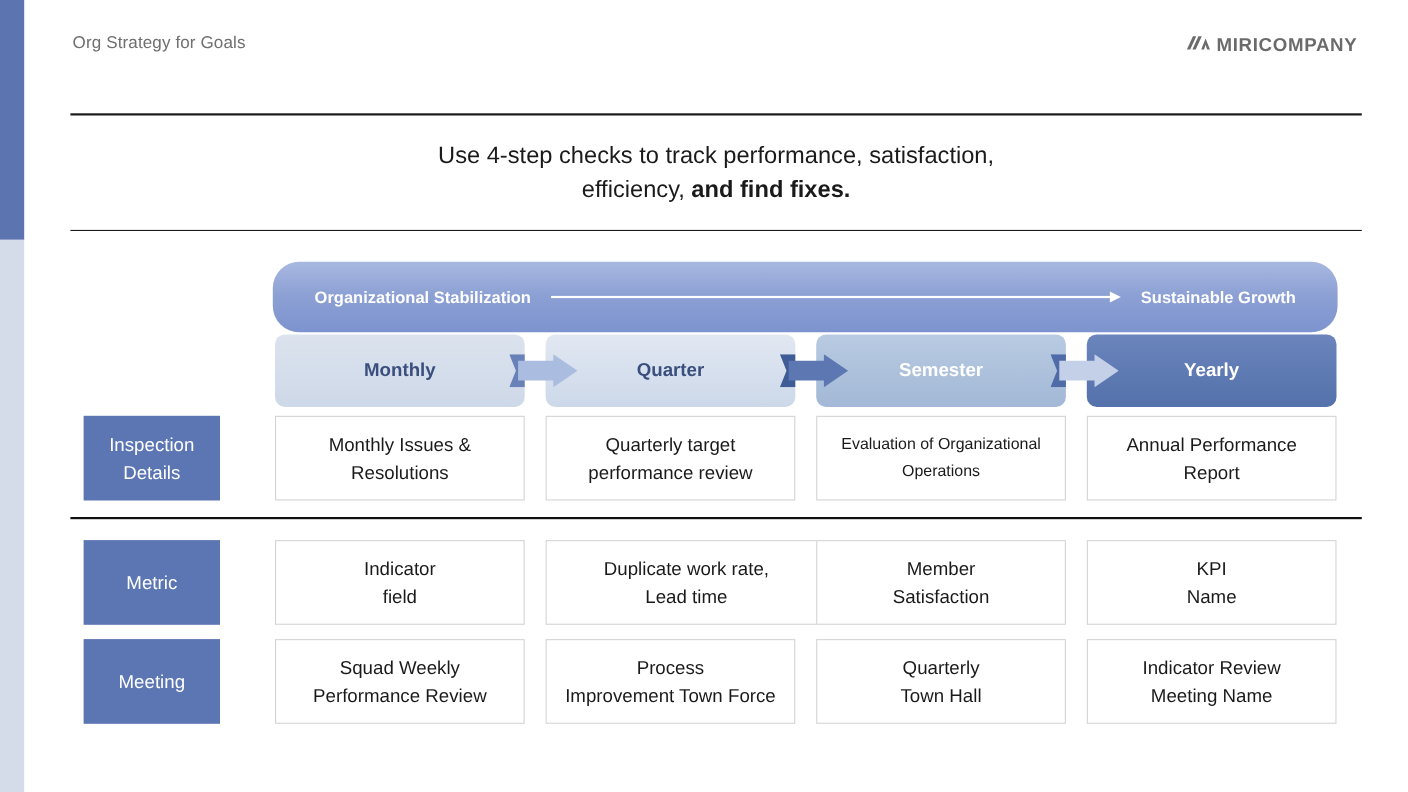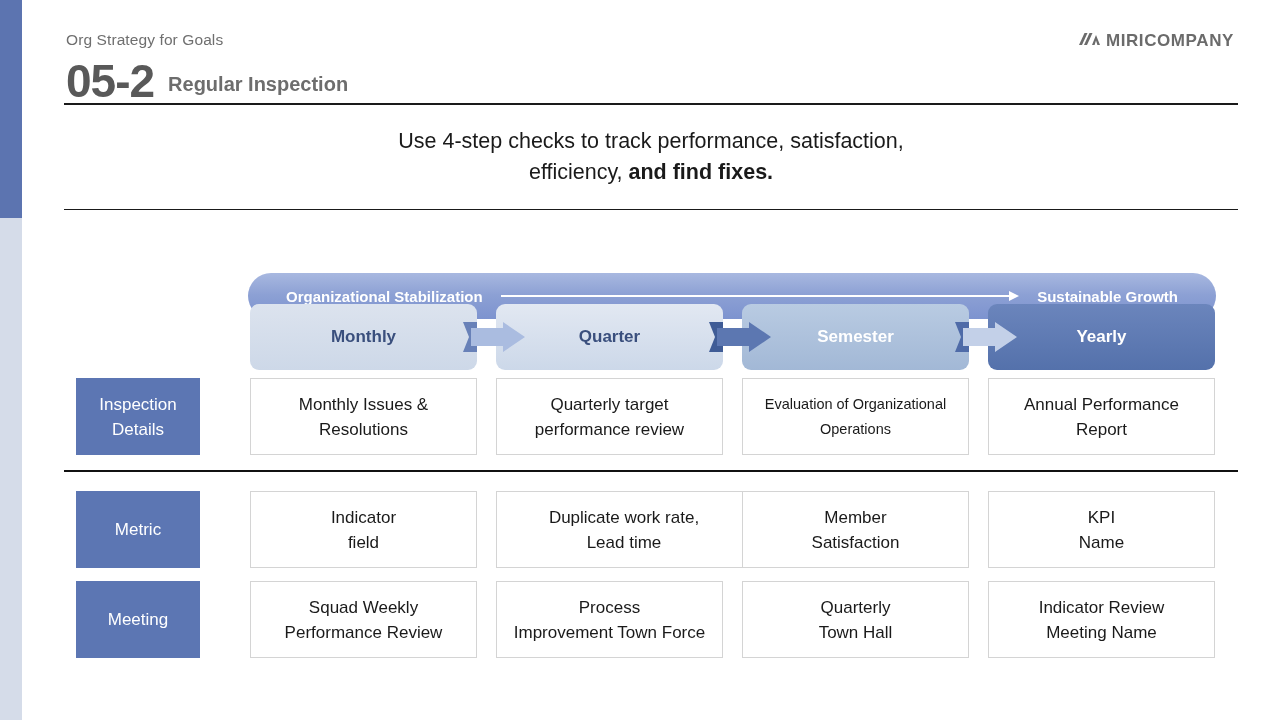--- a/index.html
+++ b/index.html
@@ -103,29 +103,28 @@
     position: absolute;
     left: 64px; top: 209px;
     width: 1174px; height: 1.4px;
     background: #1a1a1a;
   }
 
   
   .banner {
     position: absolute;
     left: 248px; top: 238px;
-    width: 968px; height: 46px;
+    width: 968px; height: 64px;
     border-radius: 24px;
     background: linear-gradient(180deg, #a8b8e0 0%, #8ca0d4 48%, #7d93cf 100%);
     display: flex;
     align-items: center;
     padding: 0 38px;
     box-sizing: border-box;
     color: #ffffff;
-    margin-top: 35px;
   }
   .banner-label {
     font-size: 15px;
     font-weight: bold;
     white-space: nowrap;
   }
   .banner-arrow {
     flex: 1;
     margin: 0 18px;
     height: 10px;
@@ -233,24 +232,20 @@
     <span class="logo-mark">
       <svg width="22" height="14" viewBox="0 0 22 14">
         <polygon points="0,13 5.5,1 8.5,1 3,13" fill="#6b6b6b"></polygon>
         <polygon points="5,13 10.5,1 13.5,1 8,13" fill="#6b6b6b"></polygon>
         <polygon points="13,13 17,3 21,13 18.4,13 17,8.6 15.6,13" fill="#6b6b6b"></polygon>
       </svg>
     </span>
     <span class="logo-text">MIRICOMPANY</span>
   </div>
 
-  <div class="title-row">
-    <span class="title-num">05-2</span>
-    <span class="title-text">Regular Inspection</span>
-  </div>
   <div class="rule-top"></div>
 
   <div class="subtitle">
     <span>Use 4-step checks to track performance, satisfaction,</span><br>
     <span>efficiency, </span><b>and find fixes.</b>
   </div>
   <div class="rule-sub"></div>
 
   <div class="banner">
     <span class="banner-label">Organizational Stabilization</span>

